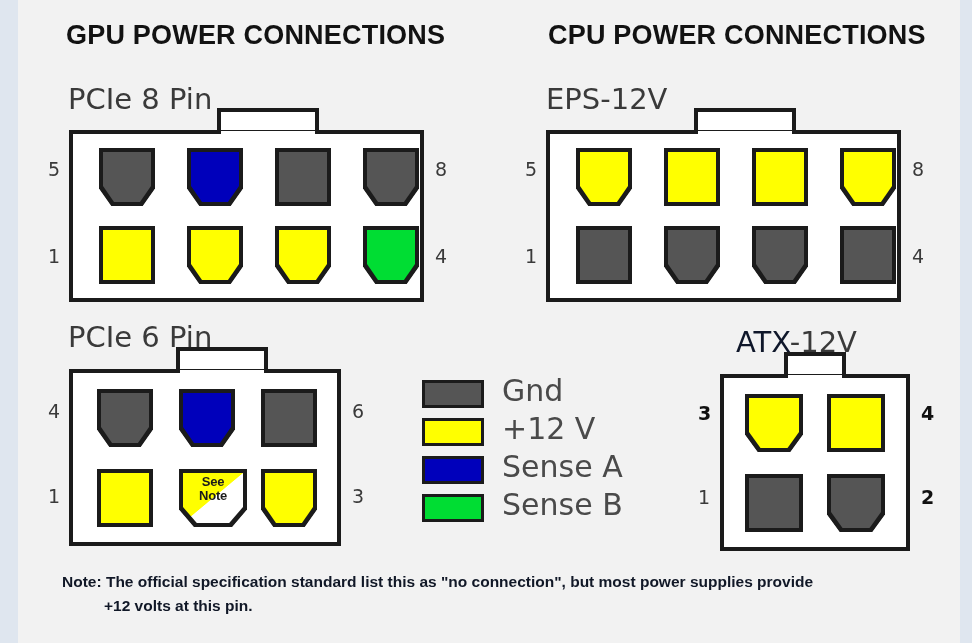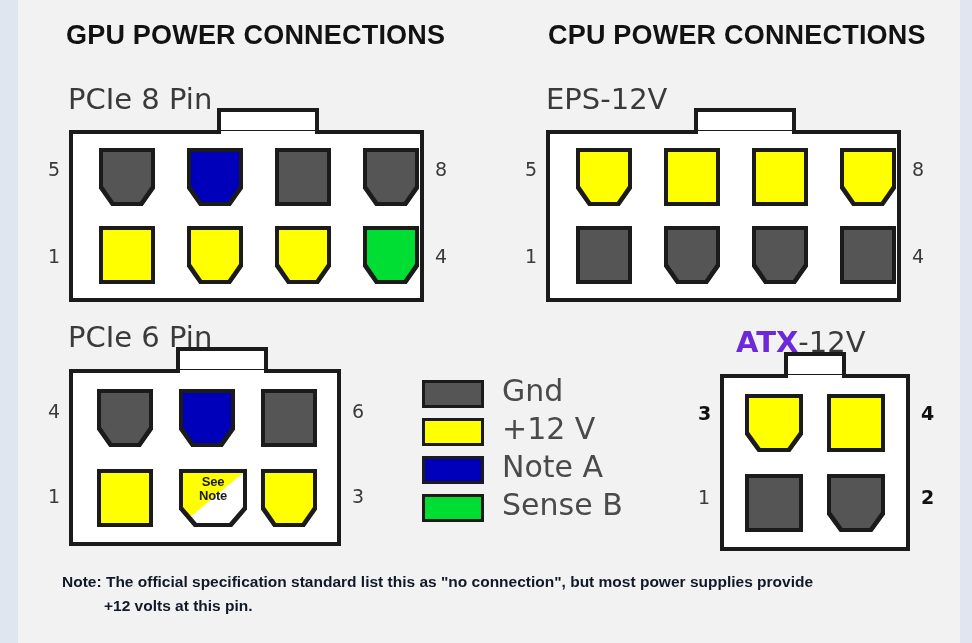--- a/index.html
+++ b/index.html
@@ -28,21 +28,21 @@
   }
 
   
   .conn-name{
     font-family:"DejaVu Sans", sans-serif;
     font-size:29px;
     color:#3a3a3a;
     white-space:nowrap;
     margin-left:28px;
   }
-  .conn-name b{font-weight:bold;color:#6d28d9;}
+  .conn-name b{font-weight:normal;color:#0f172a;}
 
   
   .connector{position:absolute;}
   .conn-body{
     position:absolute;
     box-sizing:border-box;
     background:#ffffff;
     border:4px solid #1b1b1b;
     left:0;top:0;
   }
@@ -296,21 +296,21 @@
     <div class="legend-row">
       <div class="legend-swatch" style="background:#555555;"></div>
       <div class="legend-label">Gnd</div>
     </div>
     <div class="legend-row">
       <div class="legend-swatch" style="background:#ffff00;"></div>
       <div class="legend-label">+12 V</div>
     </div>
     <div class="legend-row">
       <div class="legend-swatch" style="background:#0000bb;"></div>
-      <div class="legend-label">Note A</div>
+      <div class="legend-label">Sense A</div>
     </div>
     <div class="legend-row">
       <div class="legend-swatch" style="background:#00dd33;"></div>
       <div class="legend-label">Sense B</div>
     </div>
   </div>
 
   <div id="note" style="left:44px;top:570px;">
     <span>Note: The official specification standard list this as "no connection", but most power supplies provide</span>
     <span class="l2">+12 volts at this pin.</span>

